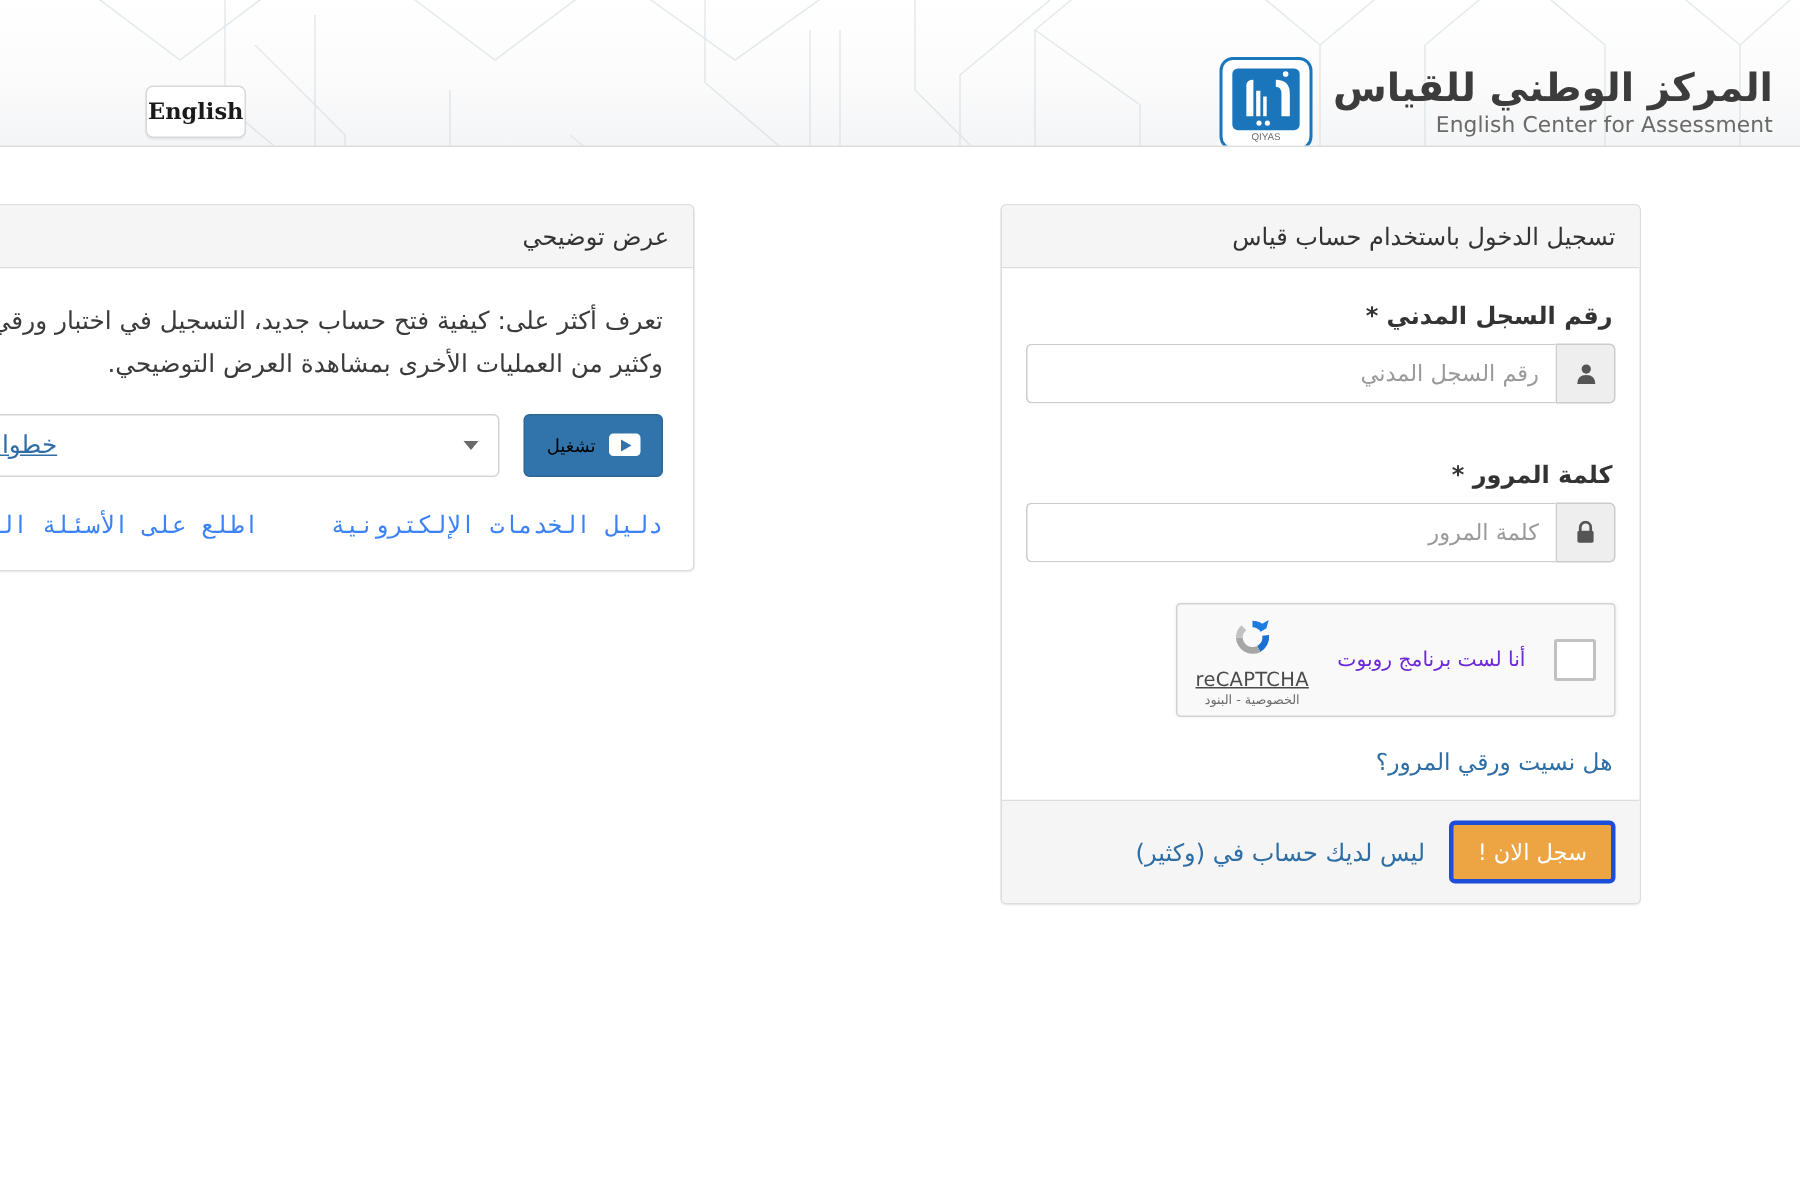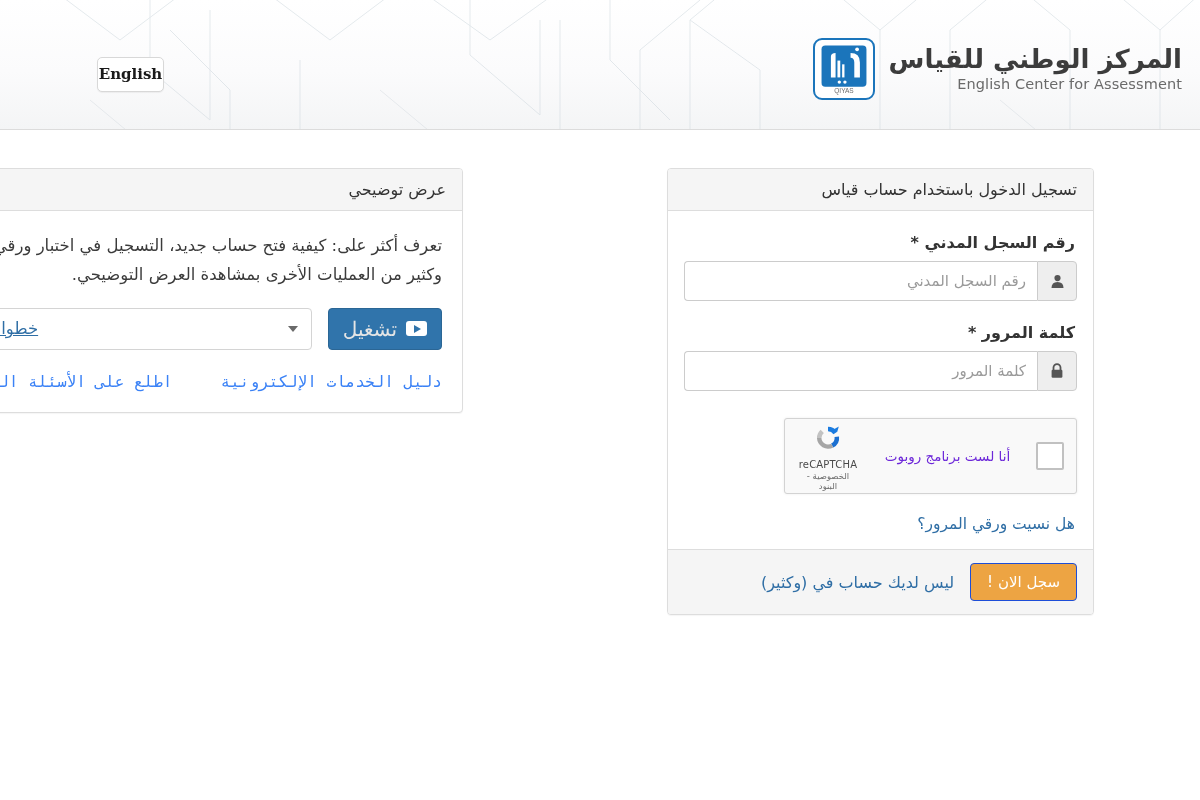--- a/index.html
+++ b/index.html
@@ -9,21 +9,21 @@
     width: 1200px; height: 800px;
     background: #ffffff;
     font-family: "DejaVu Sans", "Liberation Sans", sans-serif;
     overflow: hidden;
   }
 
   
   .site-header {
     position: relative;
     width: 1200px;
-    height: 130px;
+    height: 98px;
     background: linear-gradient(180deg,#ffffff 0%,#fbfbfc 55%,#f4f5f6 100%);
     border-bottom: 1px solid #dcdcdc;
     overflow: hidden;
   }
   .header-pattern {
     position: absolute;
     top: 0; left: 0;
     width: 1200px; height: 130px;
     opacity: .55;
     pointer-events: none;
@@ -163,22 +163,22 @@
     border-left: 5px solid transparent;
     border-right: 5px solid transparent;
     border-top: 6px solid #6a6a6a;
   }
   .play-button {
     flex: 0 0 auto;
     height: 42px;
     background: #3074ab;
     border: 1px solid #2b6695;
     border-radius: 4px;
-    color: #e5e5e5;
-    font-size: 20px;
+    color: #000000;
+    font-size: 12px;
     display: flex;
     flex-direction: row;
     align-items: center;
     gap: 9px;
     padding: 0 14px;
     cursor: pointer;
   }
   .play-glyph {
     width: 21px; height: 15px;
     background: #ffffff;
@@ -287,25 +287,26 @@
     color: #6d28d9;
     text-align: center;
     padding: 0 8px;
   }
   .recaptcha-brand {
     flex: 0 0 62px;
     text-align: center;
   }
   .recaptcha-mark { height: 32px; }
   .recaptcha-name {
-    font-size: 10px;
+    font-size: 13px;
     color: #4a4a4a;
     letter-spacing: .2px;
     direction: ltr;
     margin-top: 1px;
+    text-decoration: underline;
   }
   .recaptcha-terms {
     font-size: 8.5px;
     color: #6c6c6c;
     margin-top: 1px;
   }
 
   .forgot-link {
     display: block;
     margin: 21px 2px 0 2px;
@@ -335,21 +336,21 @@
     flex-direction: row;
     align-items: center;
     gap: 16px;
   }
   .footer-text {
     font-size: 16px;
     color: #2f6ea5;
   }
   .register-button {
     background: #eda443;
-    border: 1px solid #1d4ed8;
+    border: 3px solid #1d4ed8;
     border-radius: 4px;
     color: #ffffff;
     font-family: "DejaVu Sans", "Liberation Sans", sans-serif;
     font-size: 15px;
     padding: 9px 16px;
     cursor: pointer;
   }
 </style>
 </head>
 <body>
@@ -445,21 +446,21 @@
       <div class="input-group">
         <span class="input-addon">
           <svg width="15" height="15" viewBox="0 0 16 16">
             <circle cx="8" cy="4.3" r="3.3" fill="#555555"></circle>
             <path d="M1.6 15 Q1.6 8.6 8 8.6 Q14.4 8.6 14.4 15 Z" fill="#555555"></path>
           </svg>
         </span>
         <input class="text-field" type="text" placeholder="رقم السجل المدني" style="">
       </div>
 
-      <label class="form-label" style="margin-top:22px;">كلمة المرور *</label>
+      <label class="form-label" style="margin-top:38px;">كلمة المرور *</label>
       <div class="input-group">
         <span class="input-addon">
           <svg width="14" height="16" viewBox="0 0 14 16">
             <path d="M3.5 7 L3.5 4.6 A3.5 3.5 0 0 1 10.5 4.6 L10.5 7" fill="none" stroke="#555555" stroke-width="1.8"></path>
             <rect x="1.6" y="6.8" width="10.8" height="8" rx="1.2" fill="#555555"></rect>
           </svg>
         </span>
         <input class="text-field" type="password" placeholder="كلمة المرور" style="">
       </div>
 

